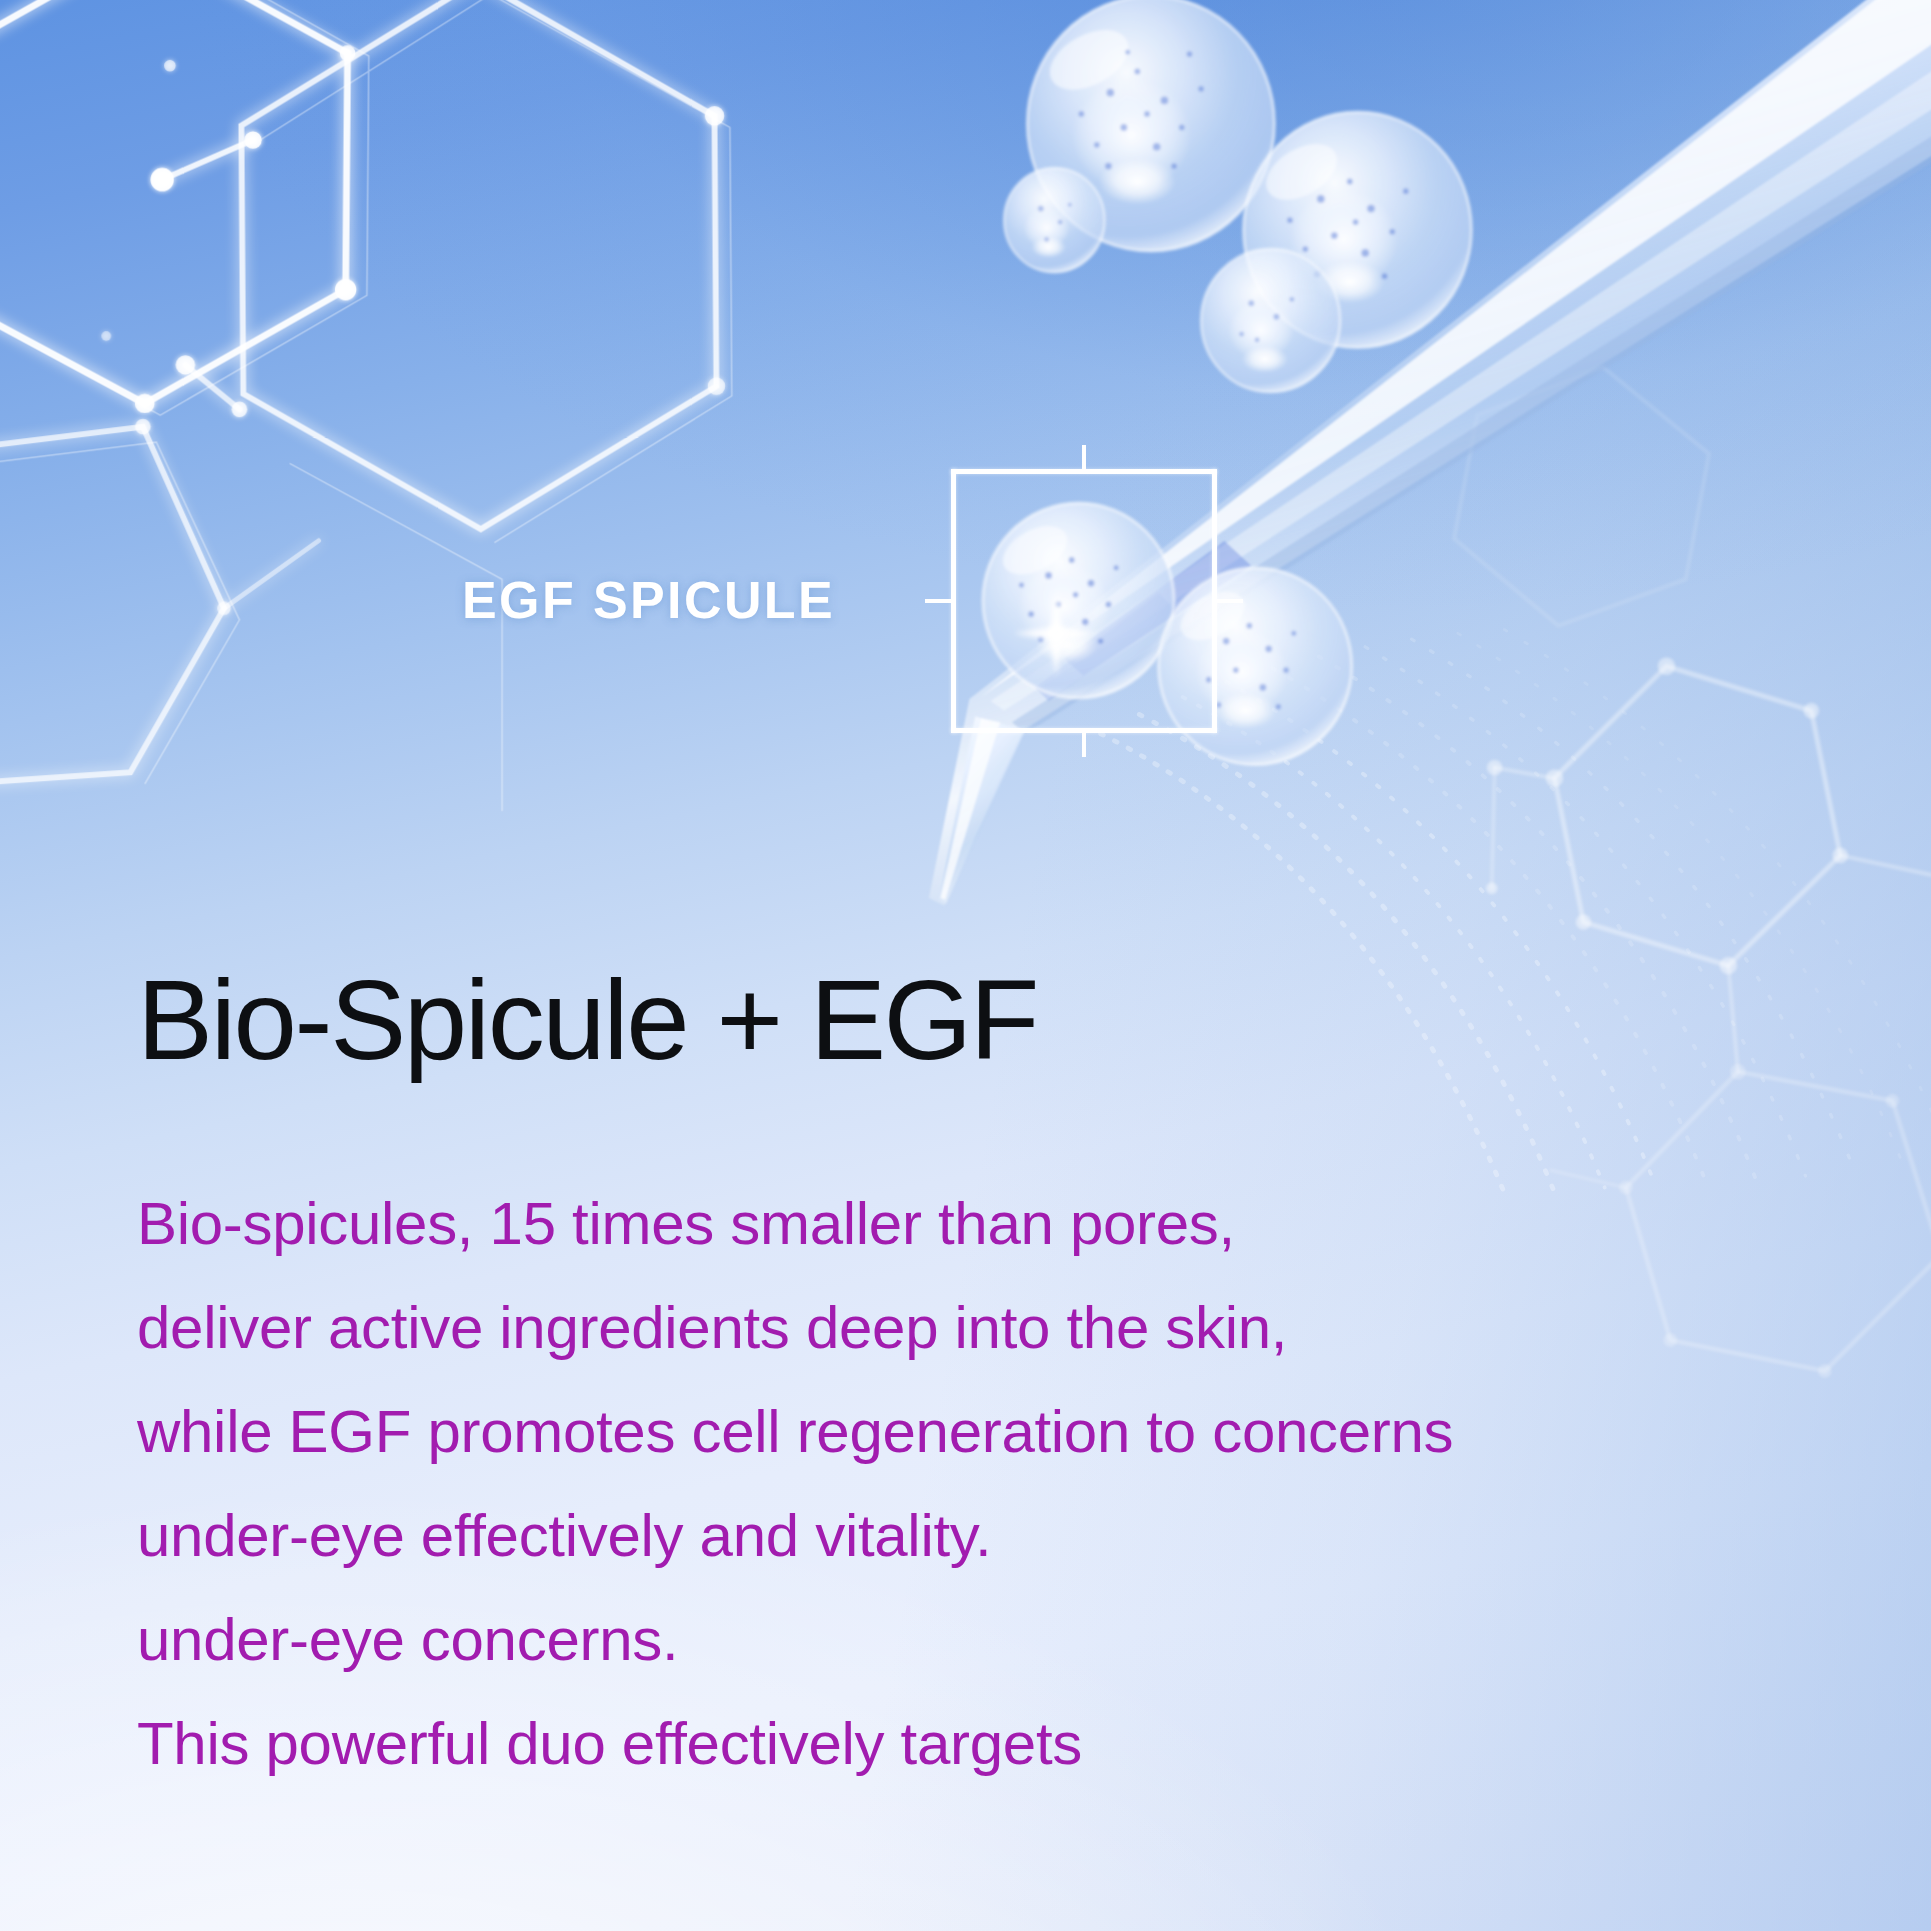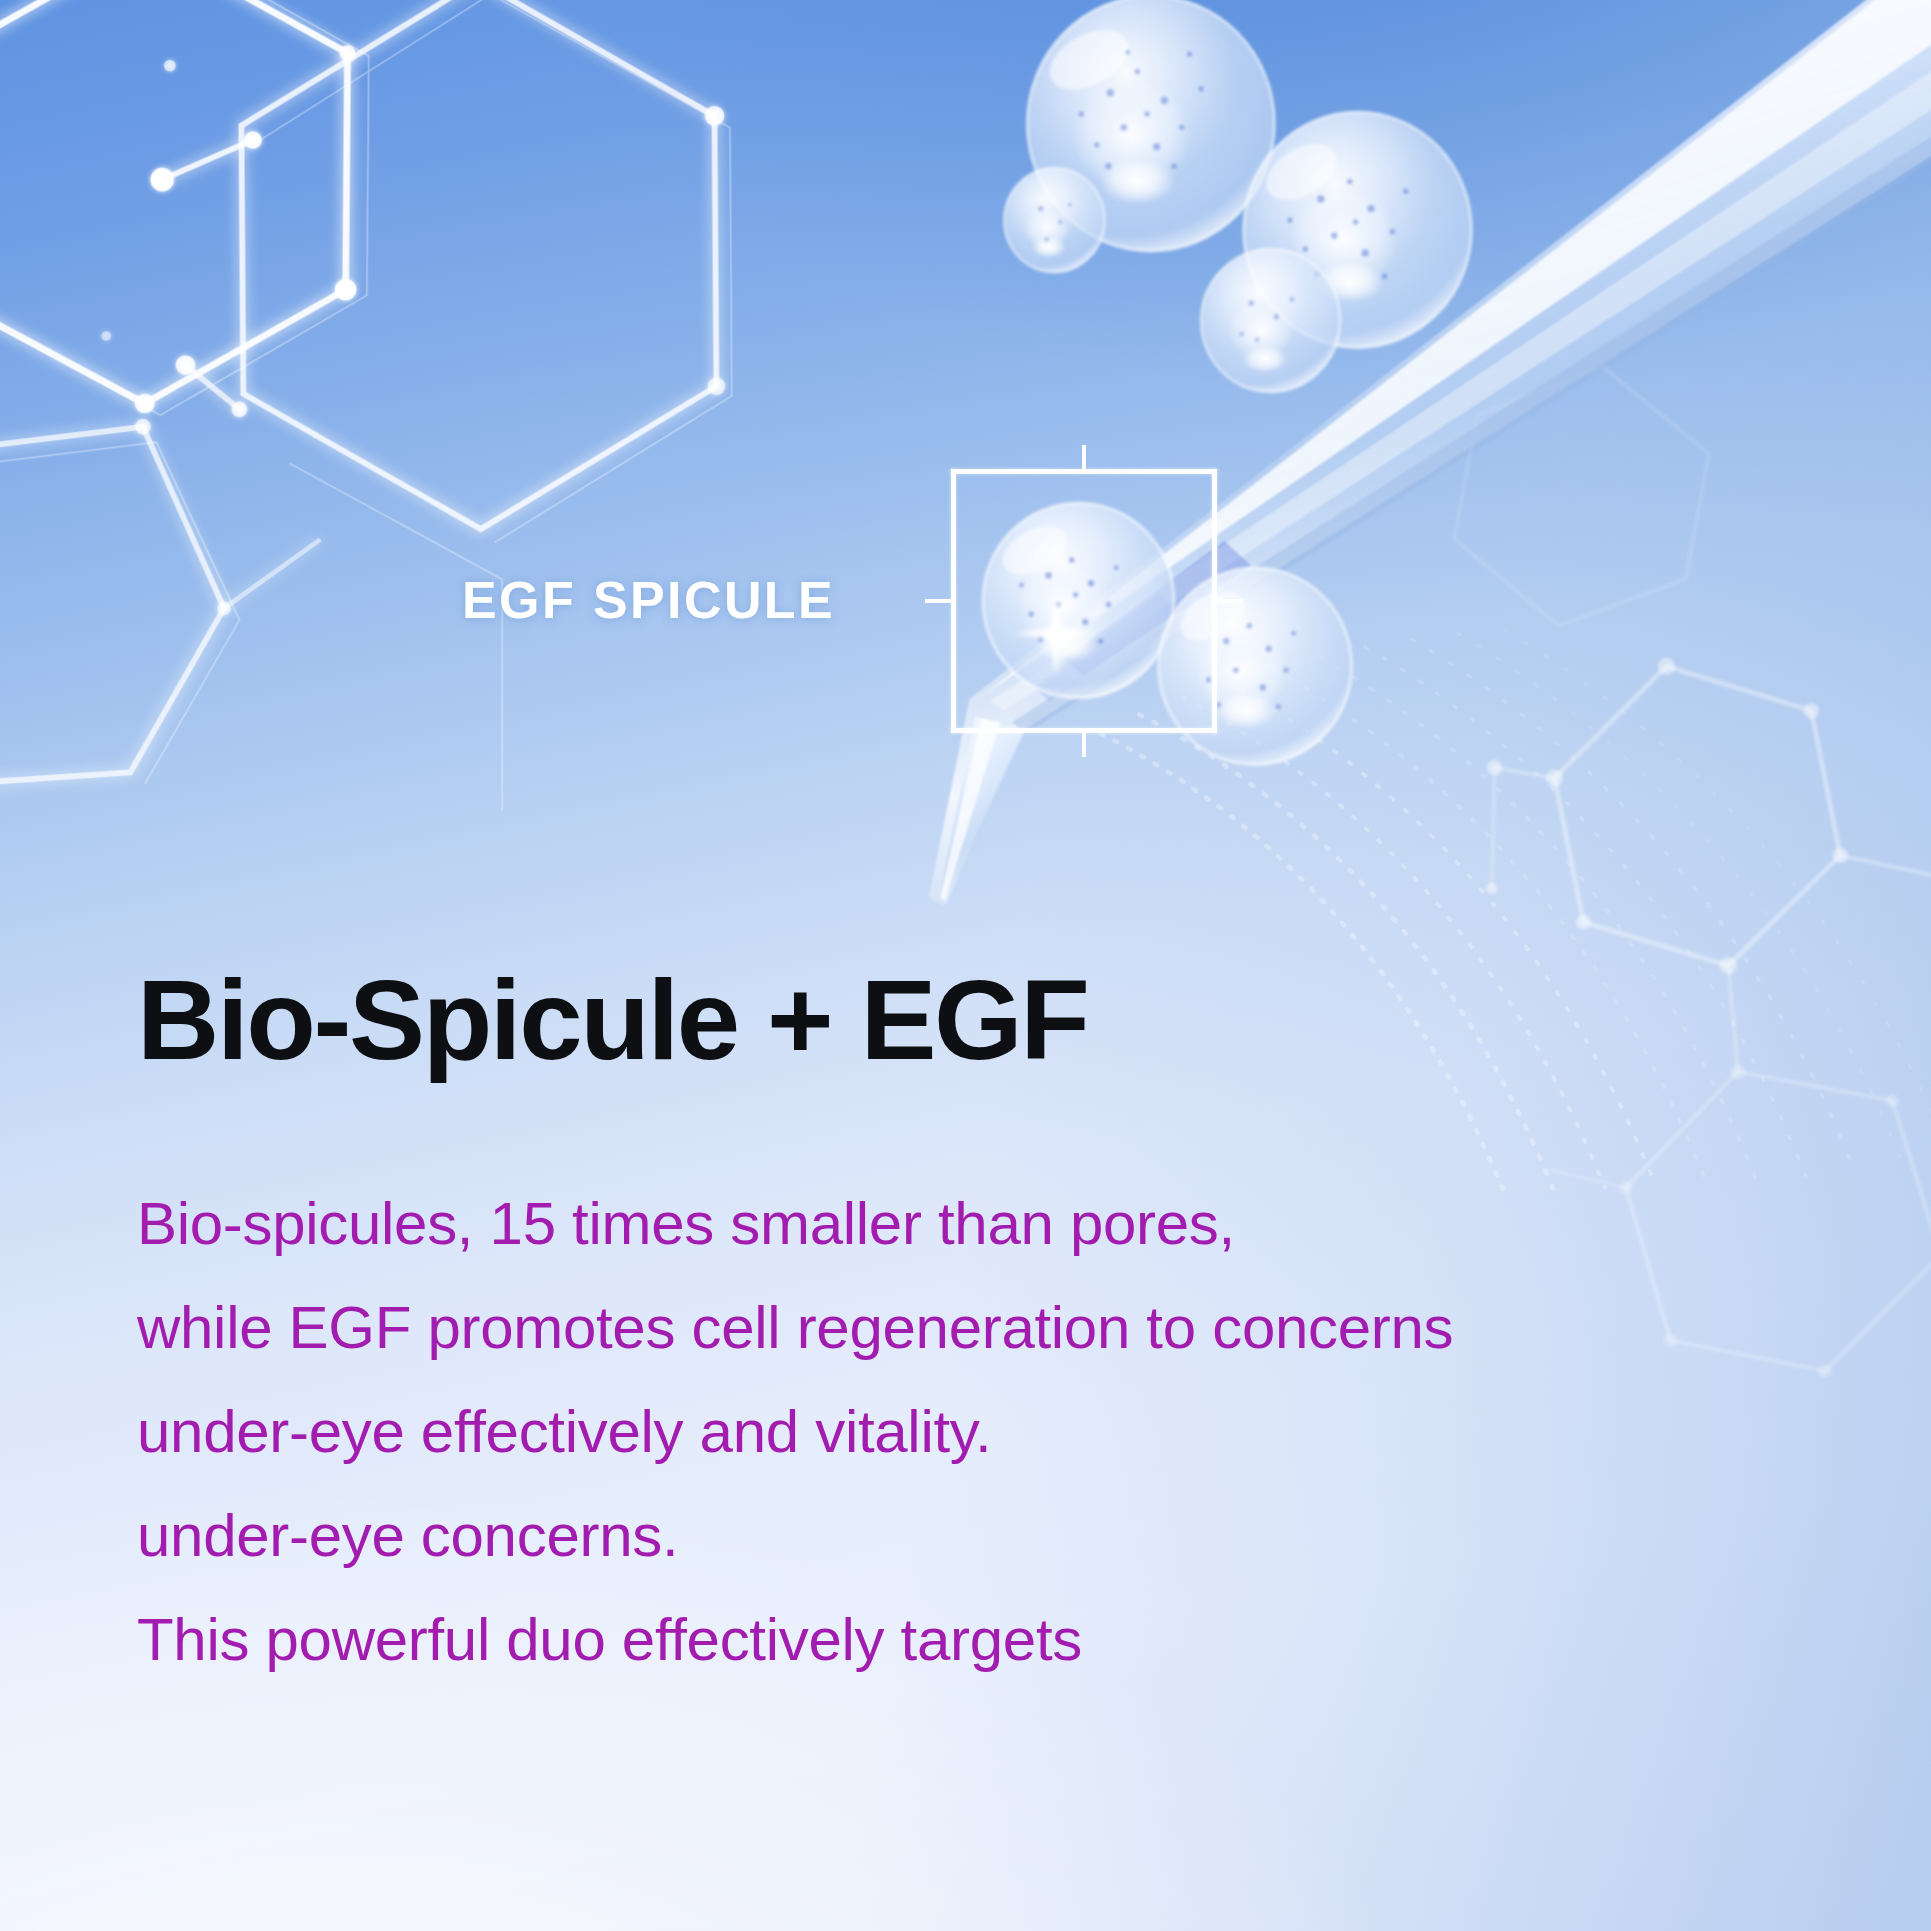--- a/index.html
+++ b/index.html
@@ -65,21 +65,21 @@
   
   #spicule-label{
     position:absolute;left:462px;top:570px;
     color:#ffffff;font-size:52px;font-weight:700;letter-spacing:2.4px;
     white-space:nowrap;text-shadow:0 1px 9.7px rgba(90,140,205,.45);
   }
 
   
   #text-block{position:absolute;left:137px;top:961px;width:1699px;}
   #headline{
-    font-size:114px;font-weight:700;color:#0d0f12;letter-spacing:-2.4px;
+    font-size:114px;font-weight:400;color:#0d0f12;letter-spacing:-2.4px;
     line-height:1.04;margin:0;white-space:nowrap;
   }
   #body-copy{margin:0;padding-top:92px;}
   #body-copy .line{
     font-size:60px;font-weight:400;color:#a21caf;line-height:104px;
     letter-spacing:-0.3px;white-space:nowrap;
   }
 </style>
 </head>
 <body>
@@ -402,20 +402,21 @@
   </div>
 
   <div id="spicule-label">EGF SPICULE</div>
 
   <div id="text-block">
 
     <h1 id="headline">Bio-Spicule + EGF</h1>
 
     <div id="body-copy">
       <div class="line">Bio-spicules, 15 times smaller than pores,</div>
+      <div class="line">deliver active ingredients deep into the skin,</div>
       <div class="line">while EGF promotes cell regeneration to concerns</div>
       <div class="line">under-eye effectively and vitality.</div>
       <div class="line">under-eye concerns.</div>
       <div class="line">This powerful duo effectively targets</div>
     </div>
 
   </div>
 
 </div>
 

